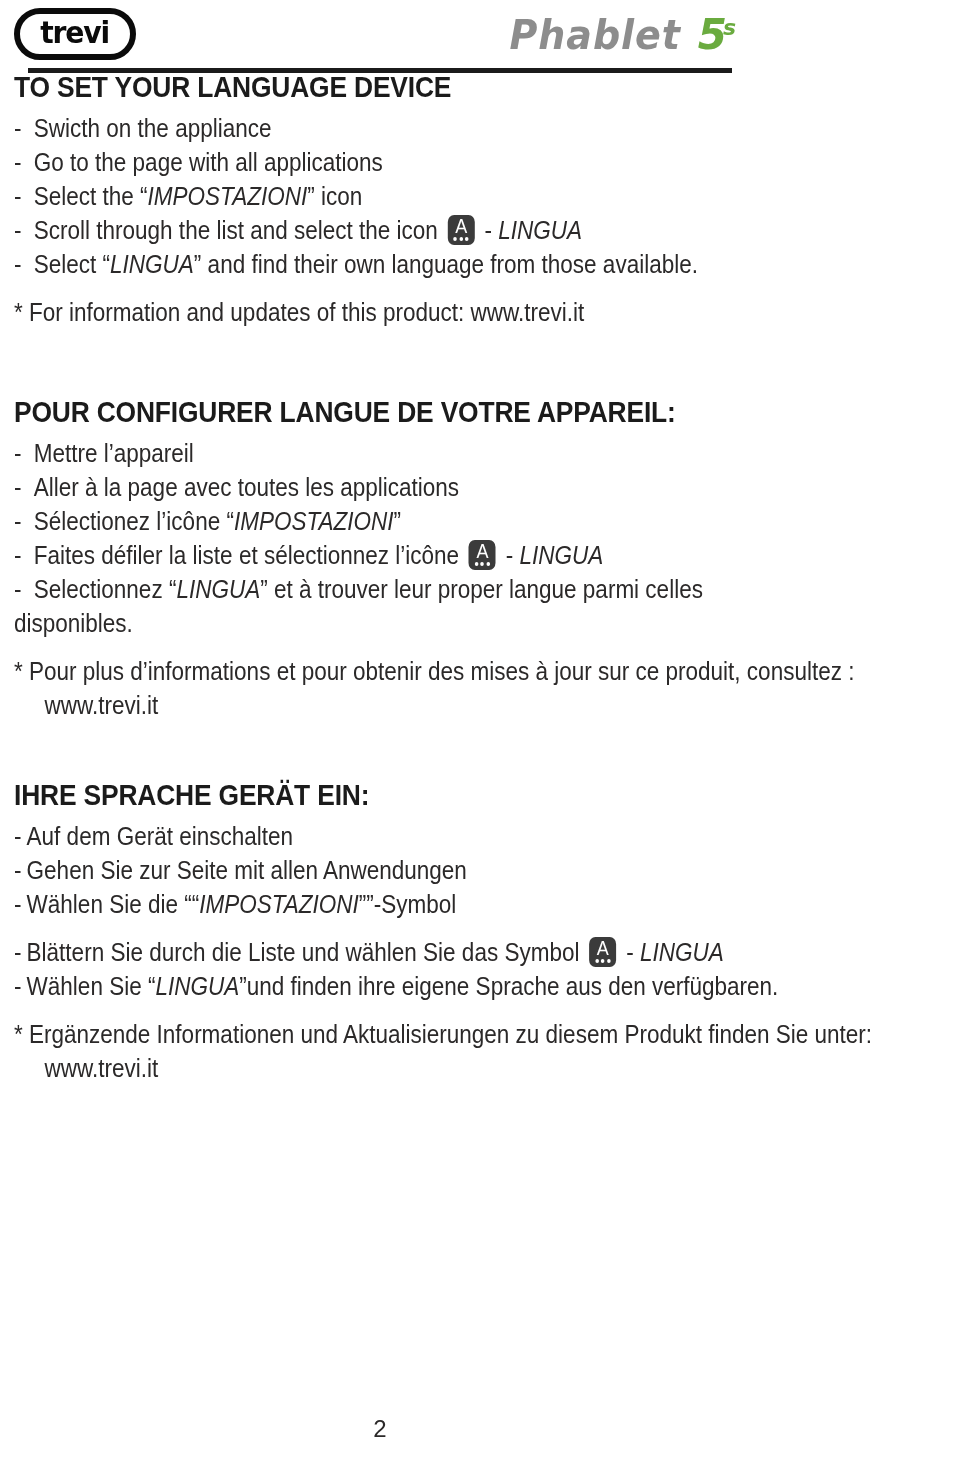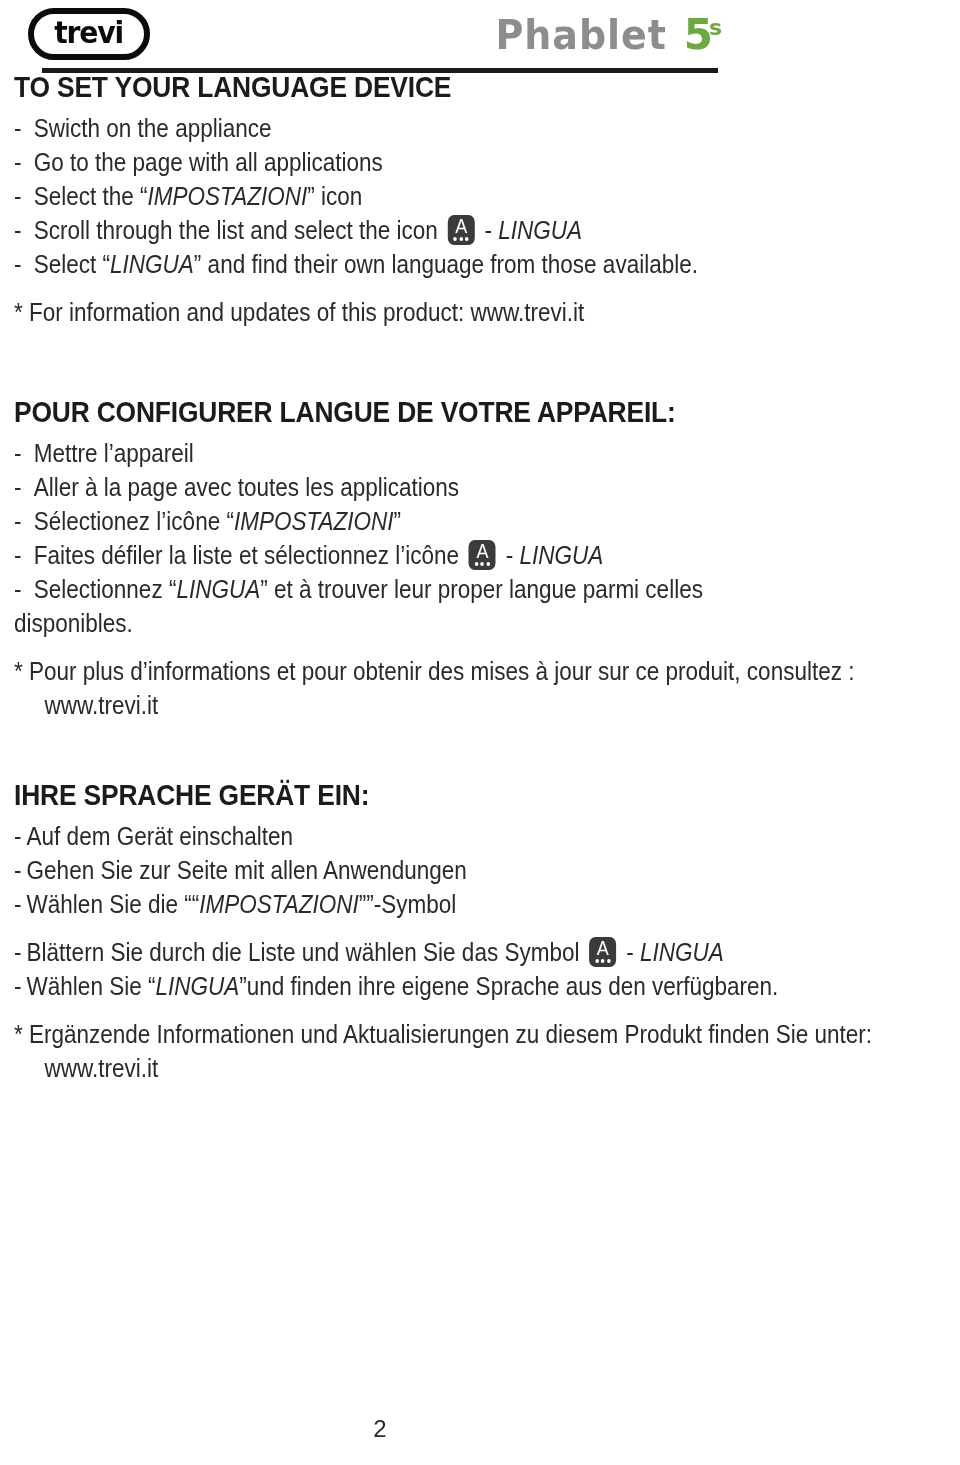--- a/index.html
+++ b/index.html
@@ -15,21 +15,21 @@
     font-family: "Liberation Sans", "DejaVu Sans", sans-serif;
     color: #221f1f;
     overflow: hidden;
   }
 
   .page {
     position: relative;
     width: 760px;
     height: 1465px;
     box-sizing: border-box;
-    padding: 0 28px;
+    padding: 0 14px;
   }
 
   
   .header {
     position: relative;
     height: 70px;
   }
 
   .brand-logo {
     position: absolute;
@@ -57,20 +57,21 @@
   }
 
   .product-logo {
     position: absolute;
     right: 6px;
     top: 10px;
     display: flex;
     align-items: baseline;
     gap: 12px;
     white-space: nowrap;
+    font-style: italic;
   }
   .product-logo-main {
     font-family: "DejaVu Sans", sans-serif;
     font-size: 40px;
     font-weight: bold;
     color: #8d8d8d;
     letter-spacing: 1px;
     transform: scaleX(0.95);
   }
   .product-logo-model {

